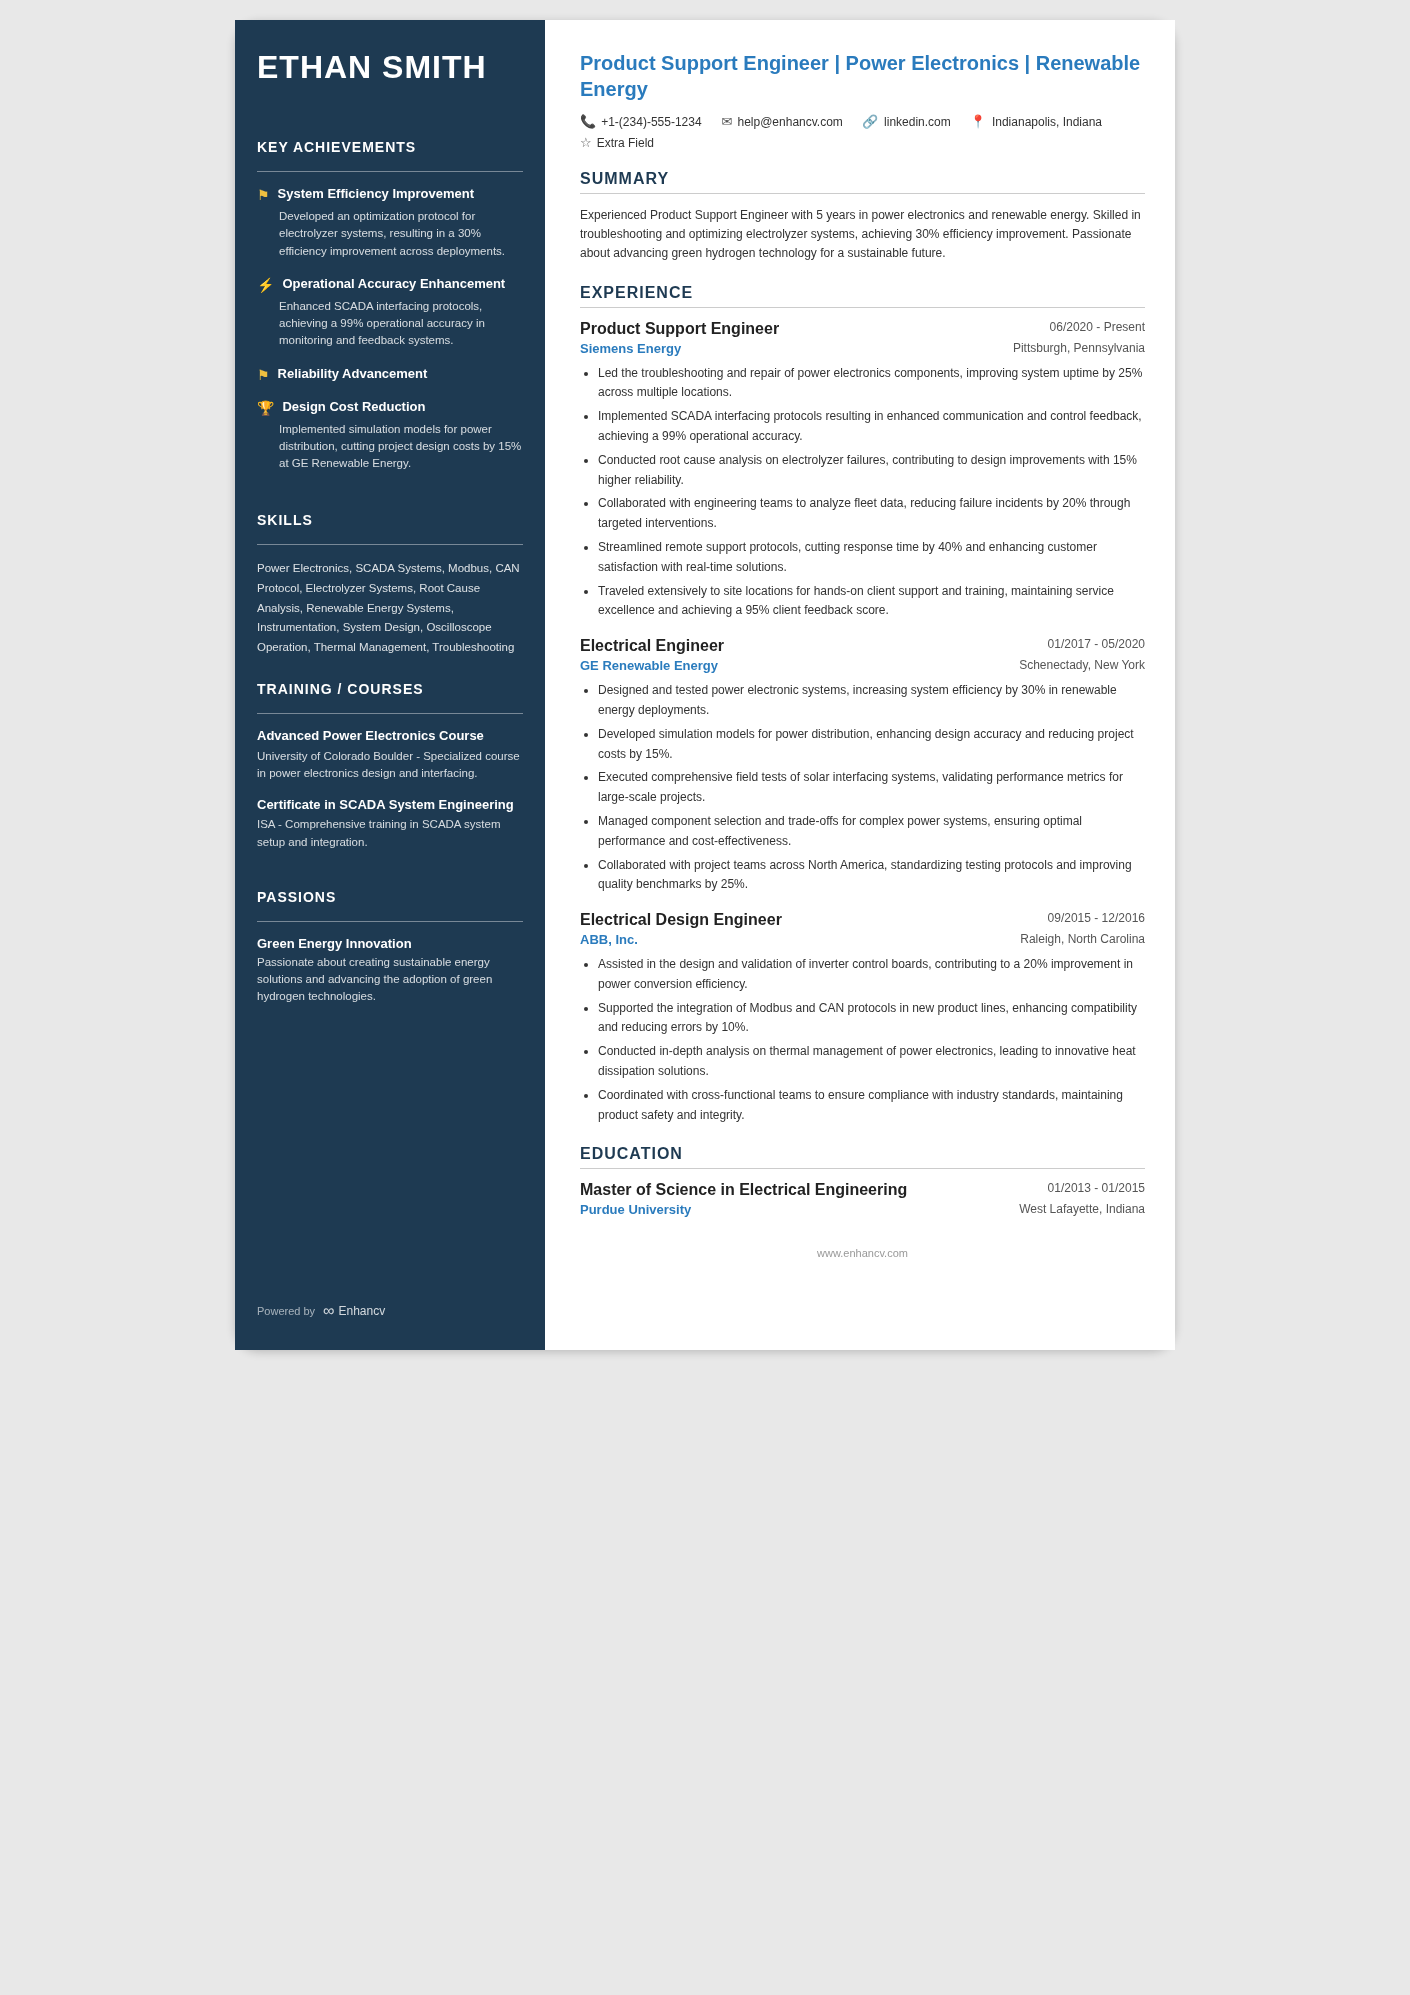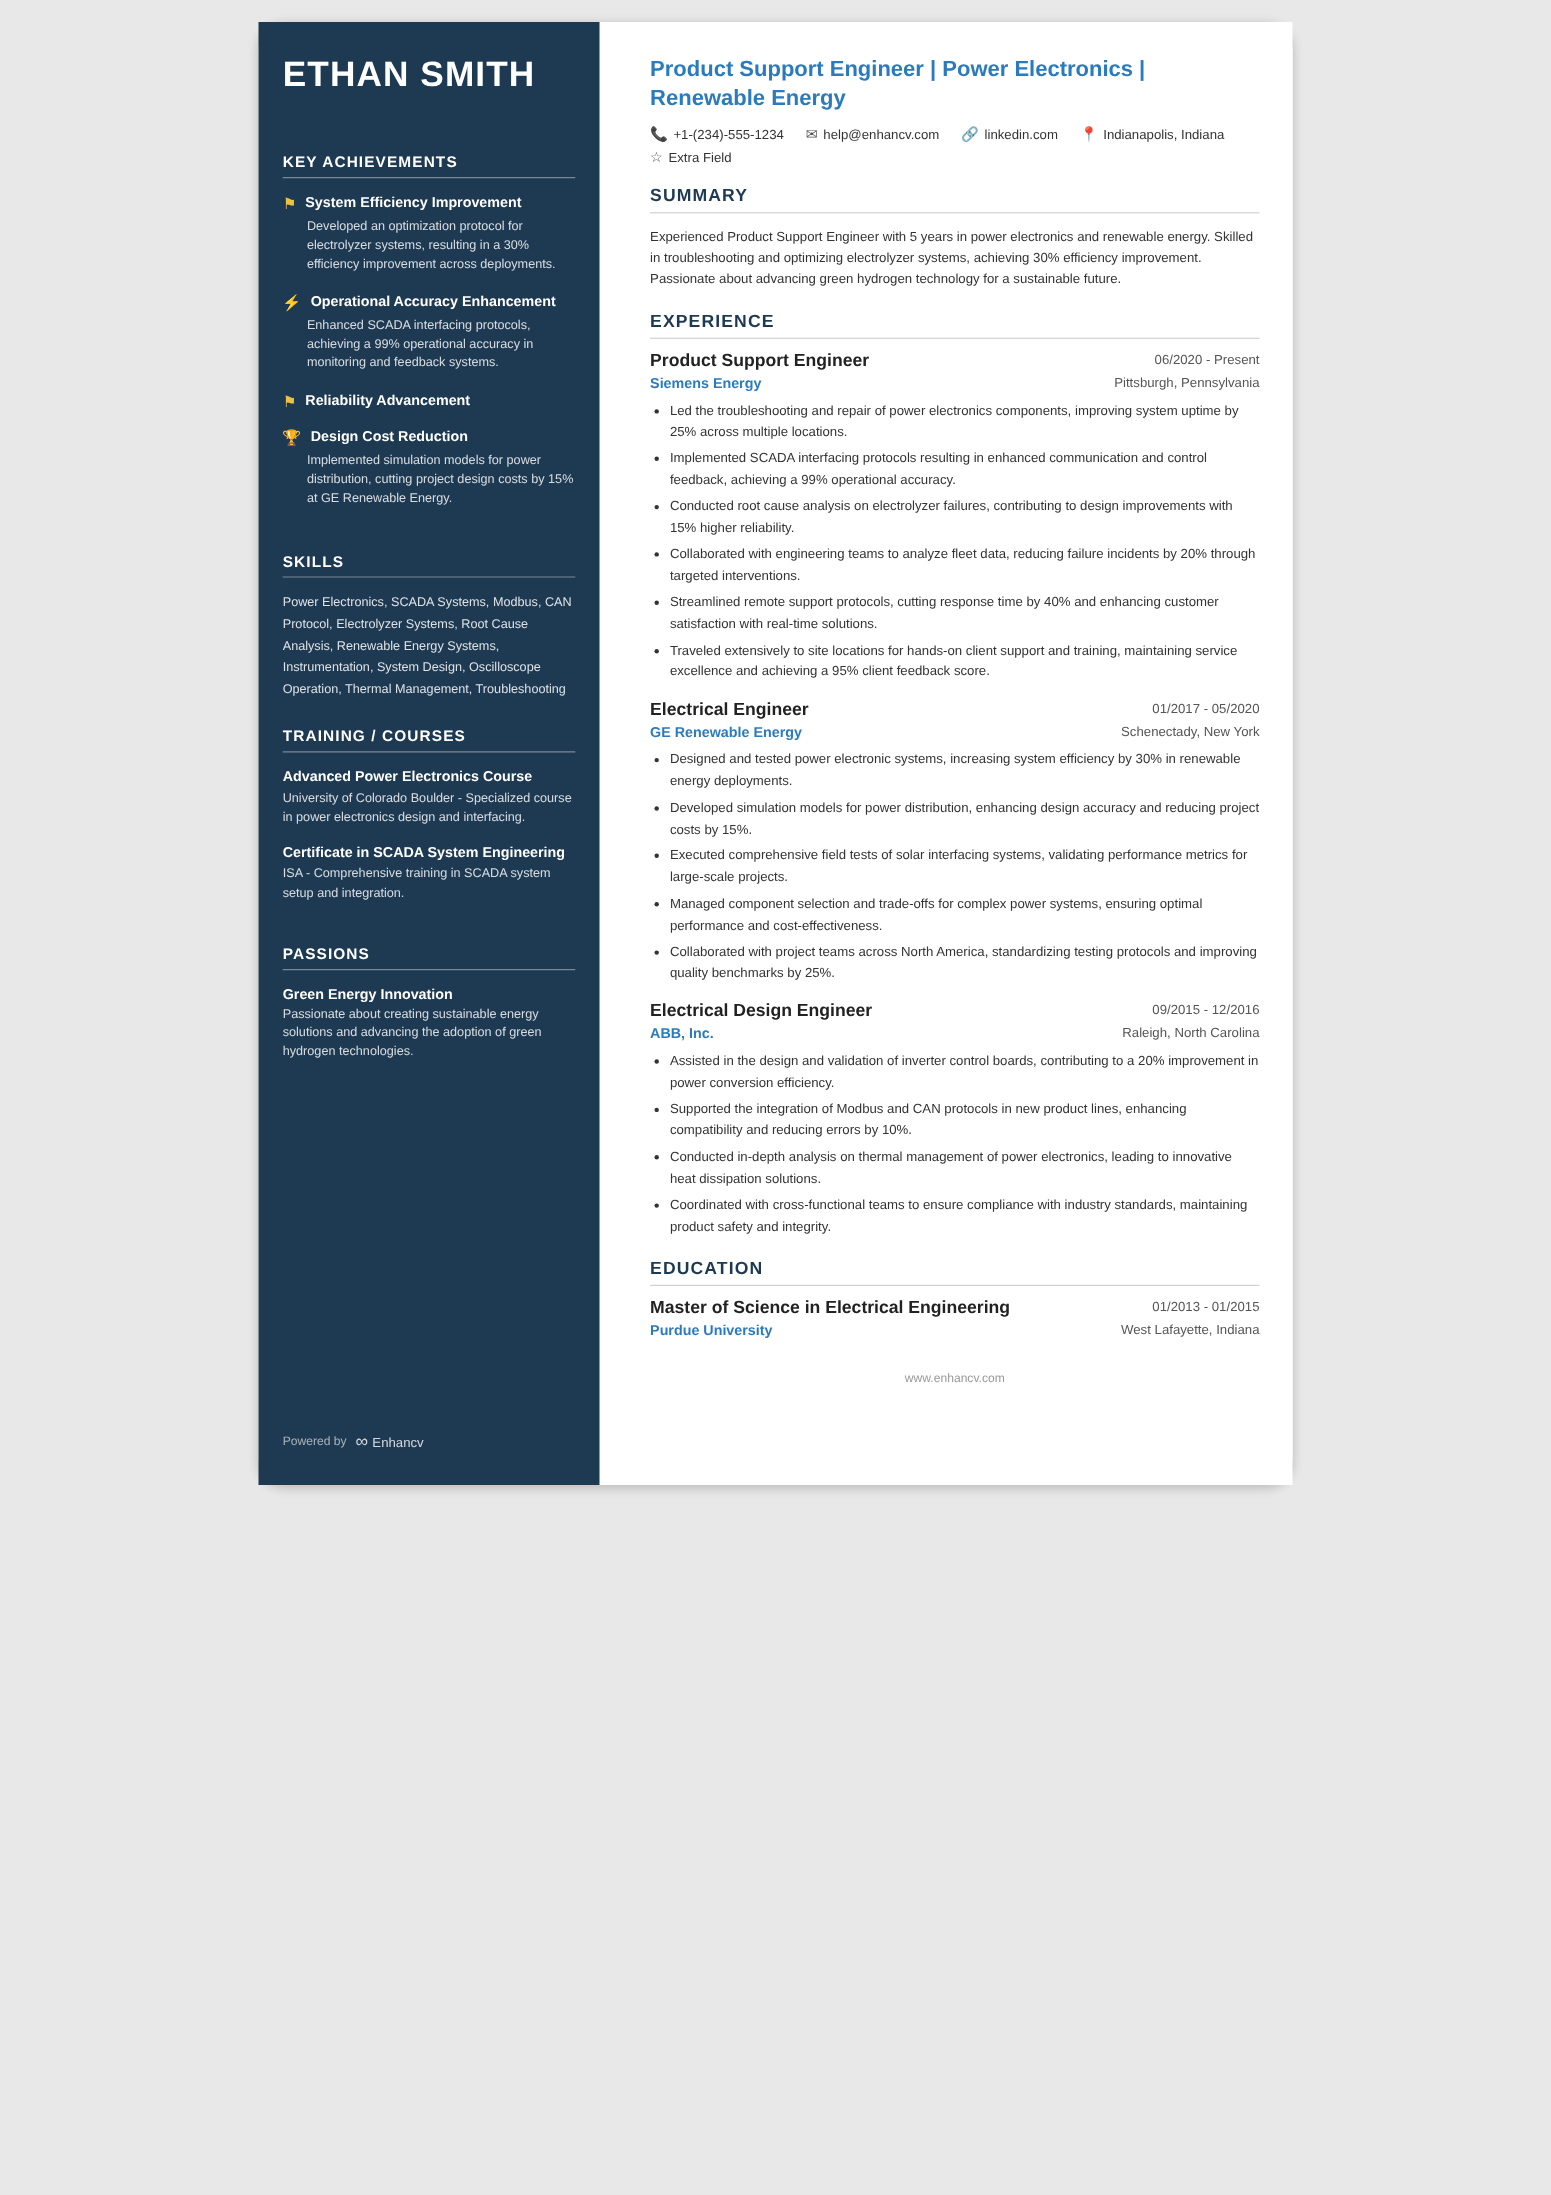--- a/index.html
+++ b/index.html
@@ -38,21 +38,21 @@
       margin-bottom: 30px;
       line-height: 1.1;
     }
     .sidebar-section-title {
       font-size: 14px;
       font-weight: bold;
       color: white;
       letter-spacing: 1px;
       text-transform: uppercase;
       border-bottom: 1px solid rgba(255,255,255,0.4);
-      padding-bottom: 6px;
+      padding-bottom: 16px;
       margin-bottom: 14px;
       margin-top: 24px;
     }
     .achievement-item {
       margin-bottom: 16px;
     }
     .achievement-header {
       display: flex;
       align-items: flex-start;
       gap: 8px;
@@ -125,21 +125,20 @@
       gap: 4px;
       color: rgba(255,255,255,0.8);
       font-size: 12px;
     }
 
     
     .main {
       flex: 1;
       padding: 30px 30px 30px 35px;
       background: white;
-      margin-left: 11px;
     }
     .job-title {
       font-size: 20px;
       font-weight: bold;
       color: #2a7bbd;
       margin-bottom: 12px;
       line-height: 1.3;
     }
     .contact-row {
       display: flex;

